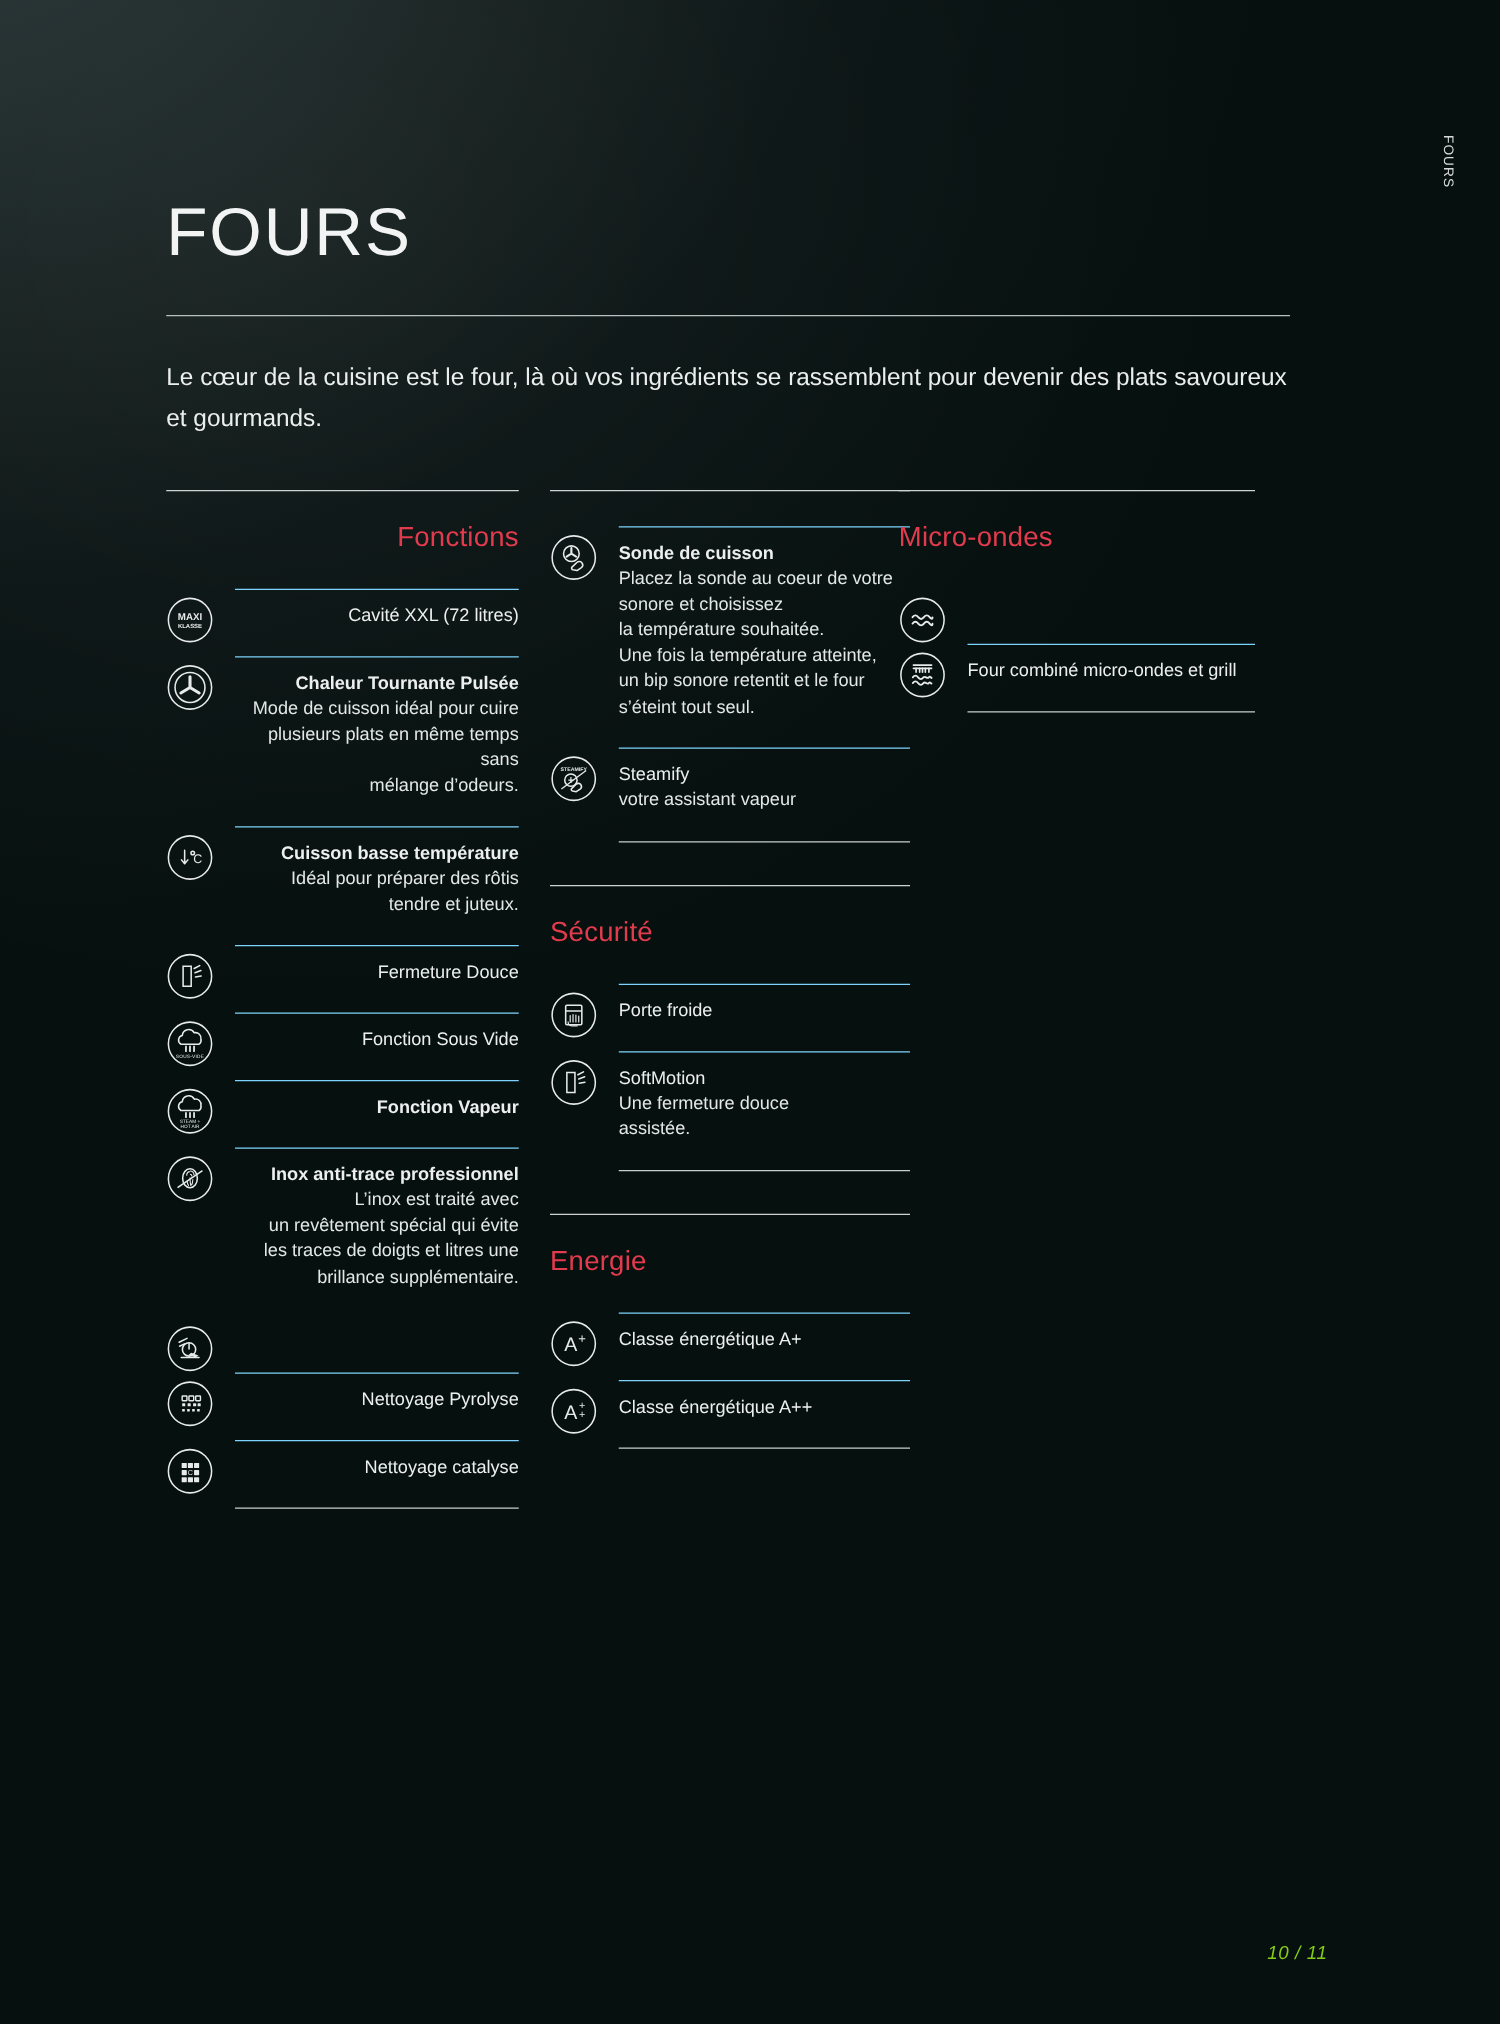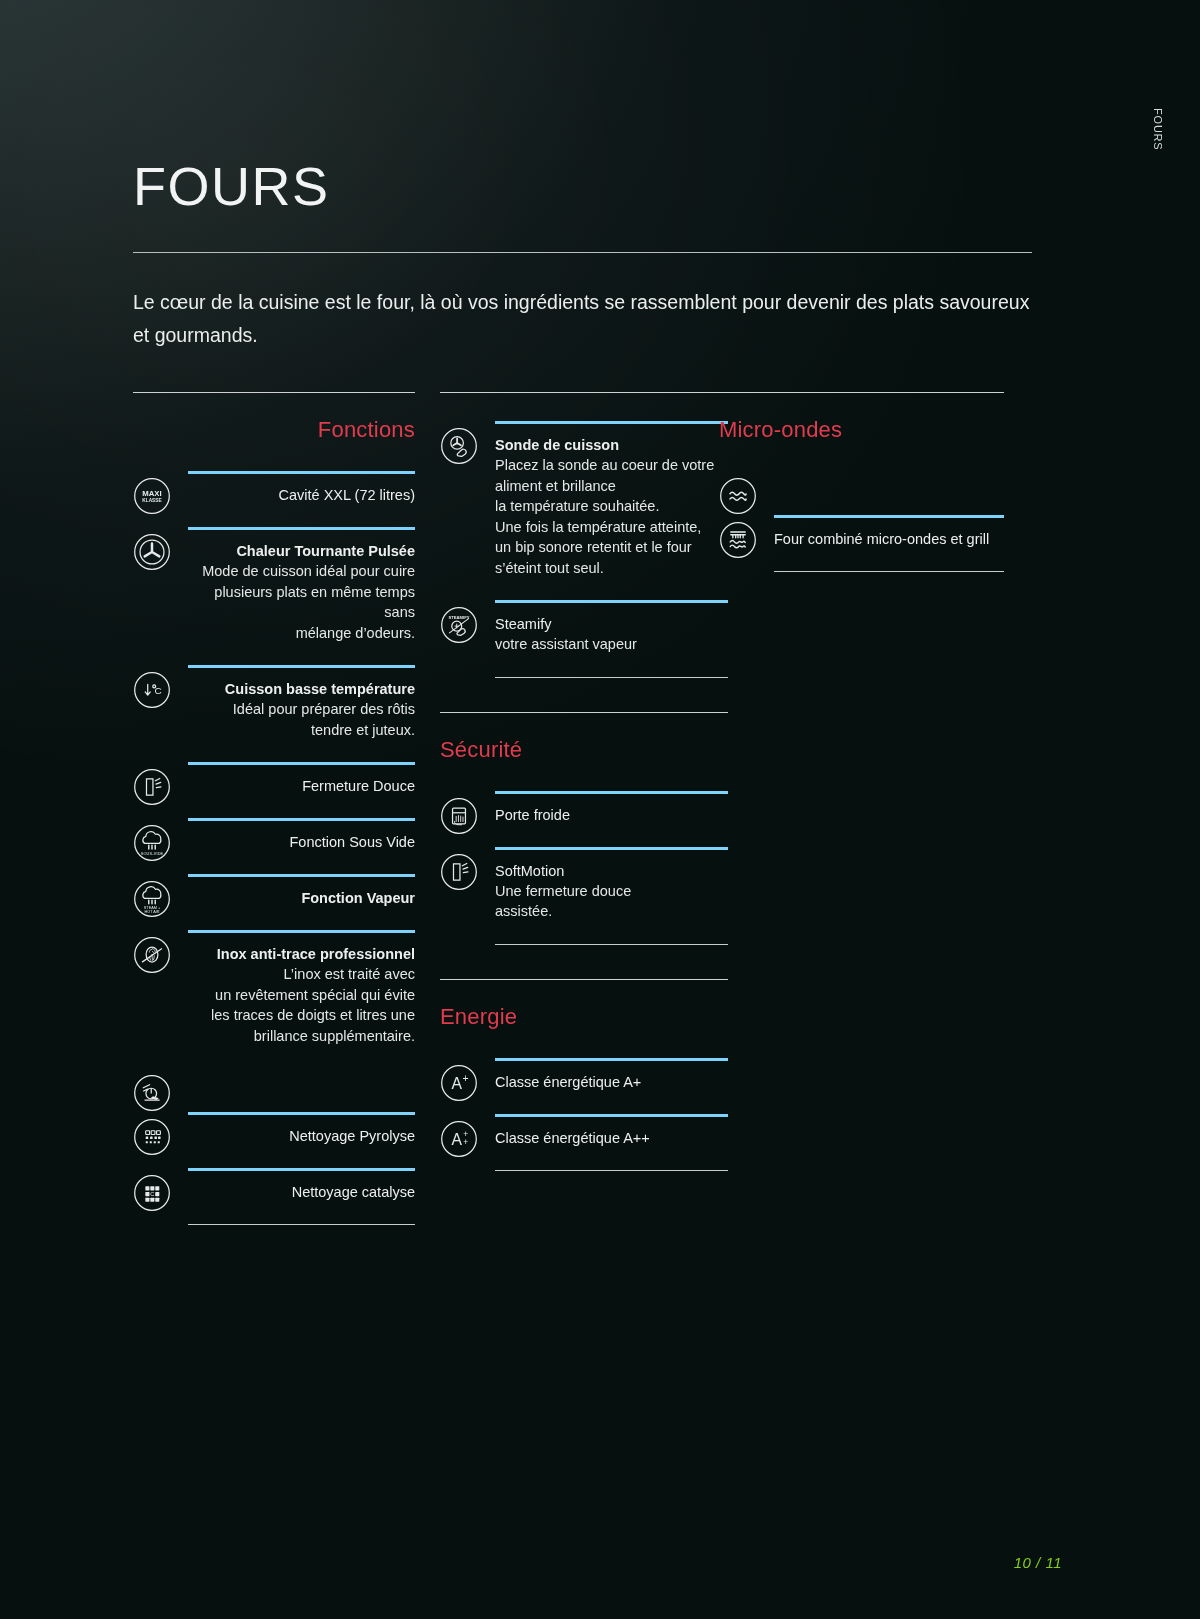--- a/index.html
+++ b/index.html
@@ -113,21 +113,21 @@
     flex: 0 0 38px;
     width: 38px;
     height: 38px;
     margin-right: 17px;
     margin-top: 6px;
   }
   .feat .ico svg { display: block; width: 38px; height: 38px; }
 
   .feat .body {
     flex: 1 1 auto;
-    border-top: 3px solid #7dd3fc;
+    border-top: 1px solid #7dd3fc;
     padding-top: 11px;
     padding-bottom: 22px;
     min-height: 47px;
   }
 
   .feat .f-title {
     font-size: 14.5px;
     font-weight: 400;
     line-height: 20px;
     color: #edefef;
@@ -341,21 +341,21 @@
           <circle cx="20" cy="20" r="18.2"></circle>
           <circle cx="18" cy="16.8" r="6.6"></circle>
           <path d="M18 16.8 L18 12 M18 16.8 L14 19.2 M18 16.8 L22 19.2" stroke-width="1.8" stroke-linecap="round"></path>
           <path d="M22.6 24.2c1.4-1.2 3.4-1 4.4 .4 .9 1.3 .6 3-.6 4l-3.6 2.4-3.4-.6c-1-.2-1.5-1.2-1.1-2.1 Z" stroke-linejoin="round"></path>
         </svg>
       </div>
       <div class="body">
         <div class="f-title bold">Sonde de cuisson</div>
         <div class="f-desc">
           <div>Placez la sonde au coeur de votre</div>
-          <div>aliment et brillance</div>
+          <div>sonore et choisissez</div>
           <div>la température souhaitée.</div>
           <div>Une fois la température atteinte,</div>
           <div>un bip sonore retentit et le four</div>
           <div>s’éteint tout seul.</div>
         </div>
       </div>
     </div>
     <div class="feat">
       <div class="ico">
         <svg viewBox="0 0 40 40" fill="none" stroke="#e7eaea" stroke-width="1.3">

